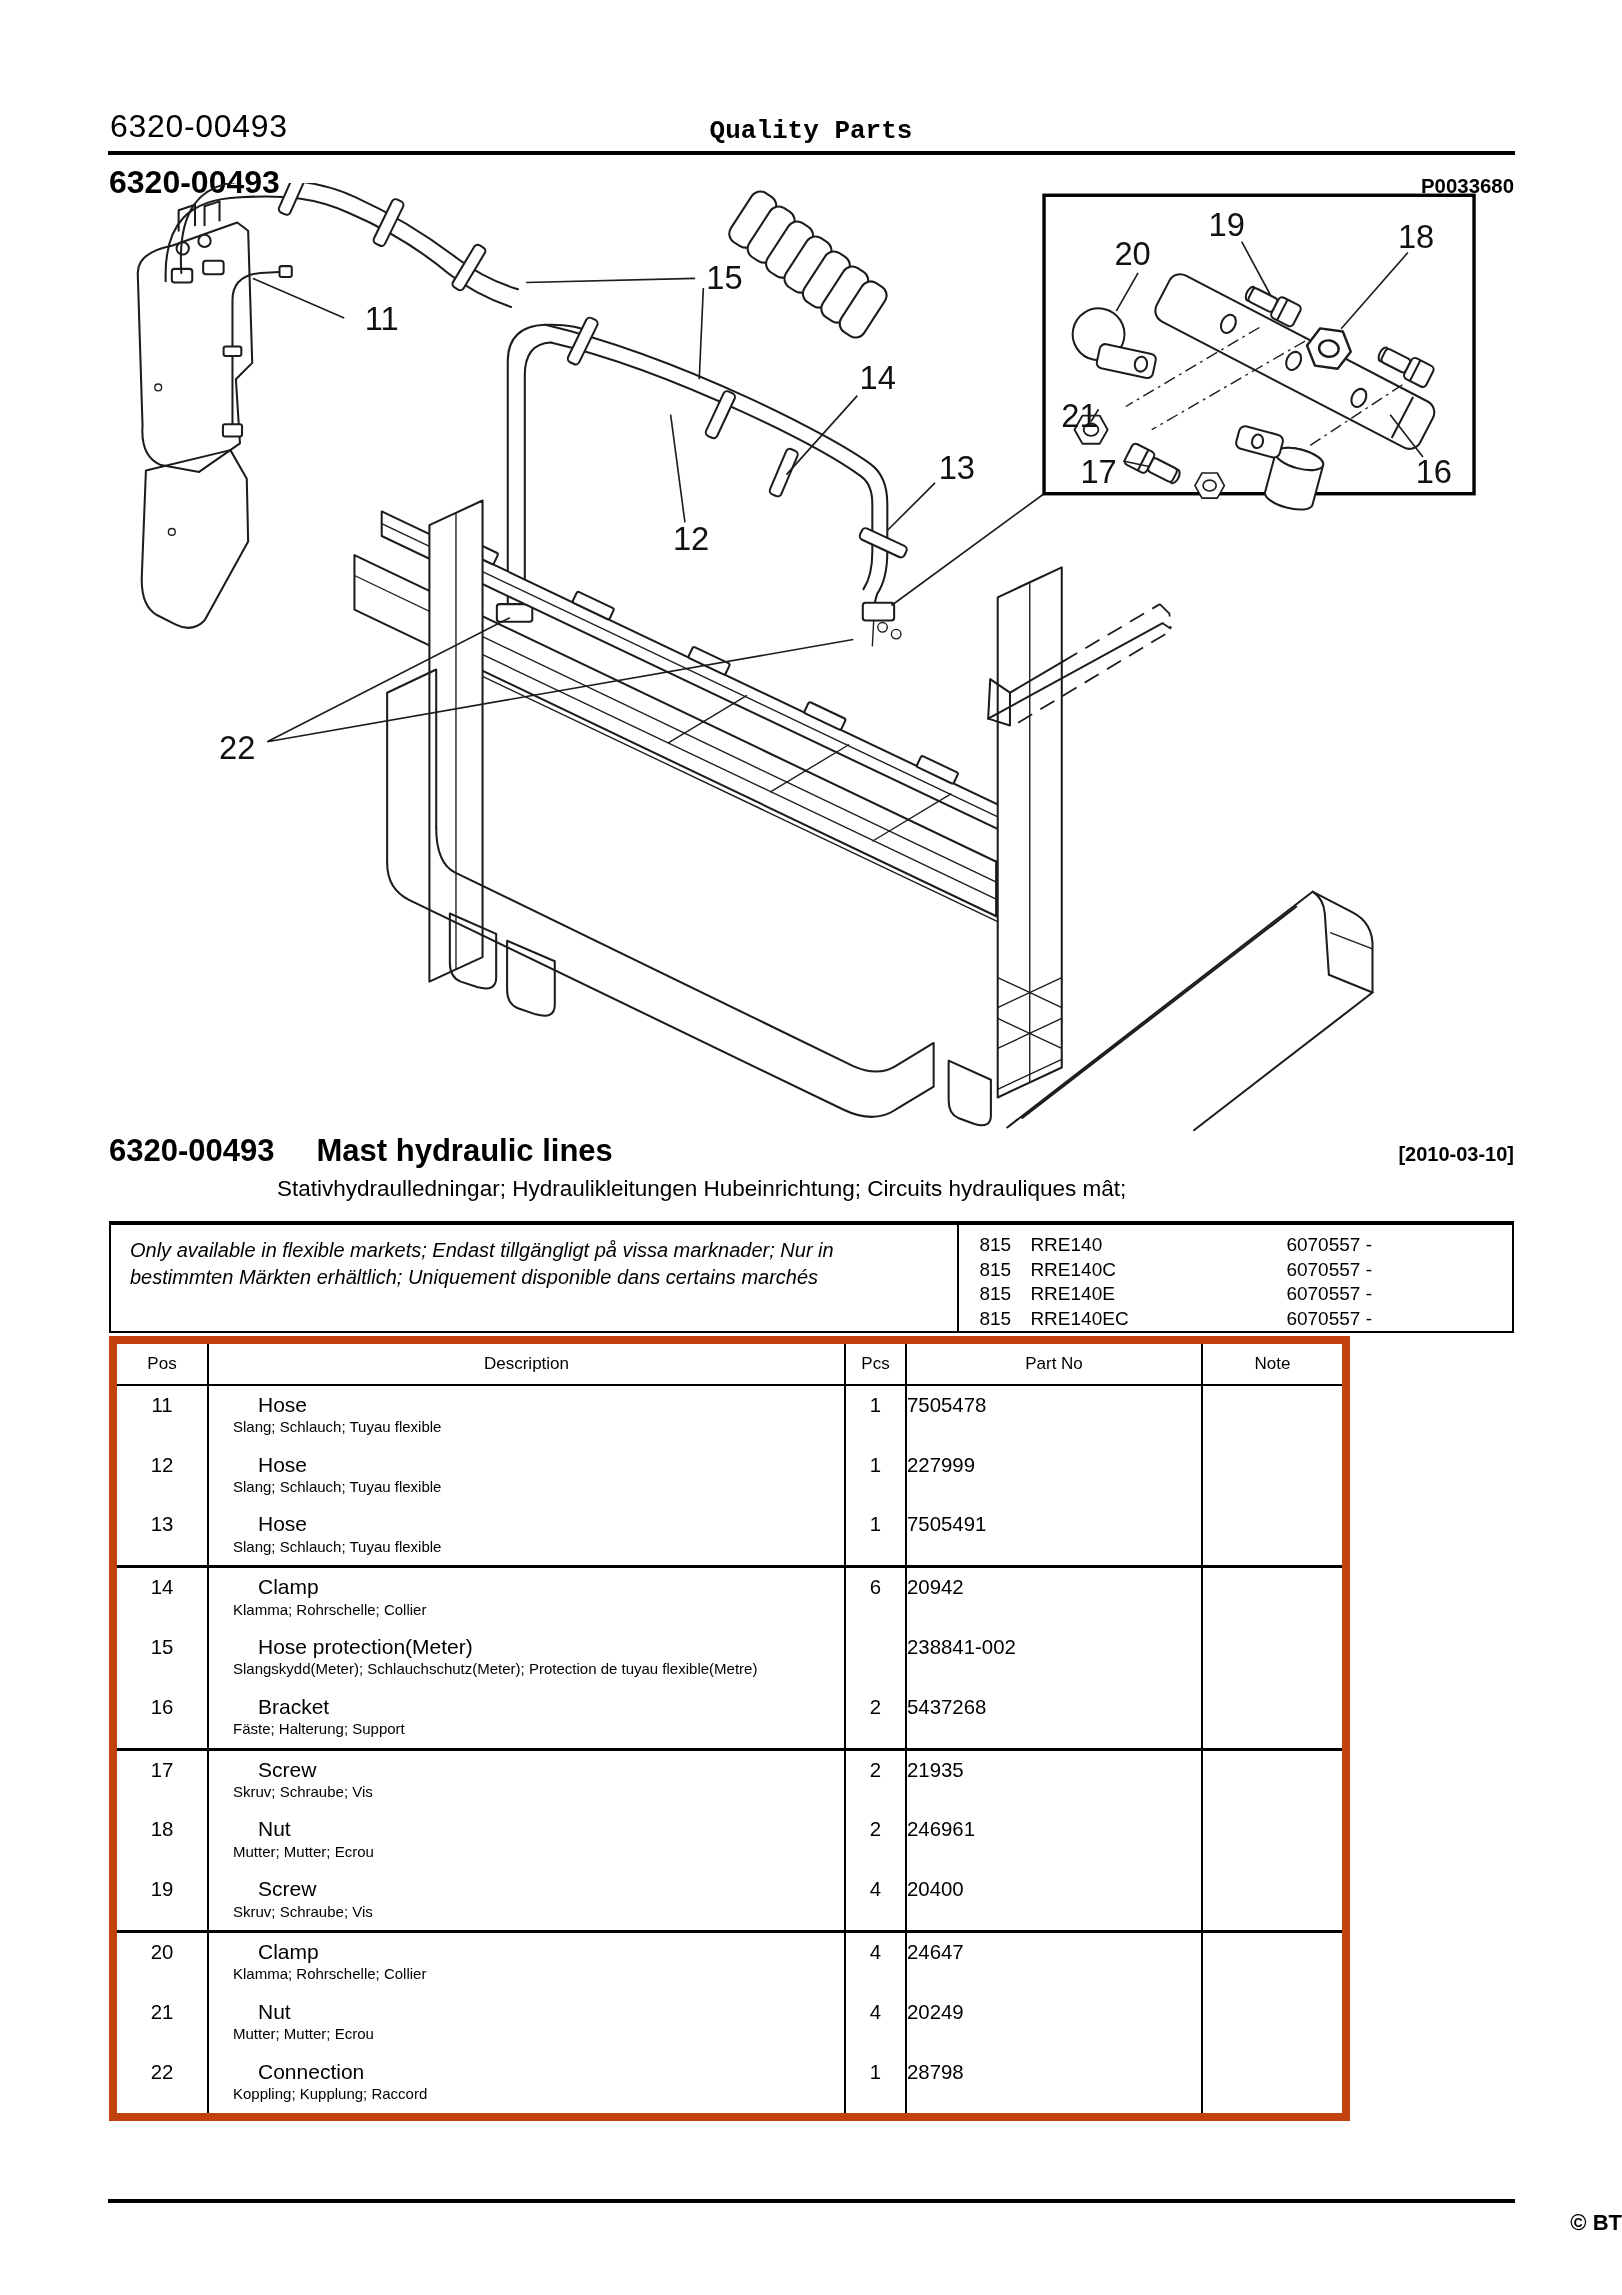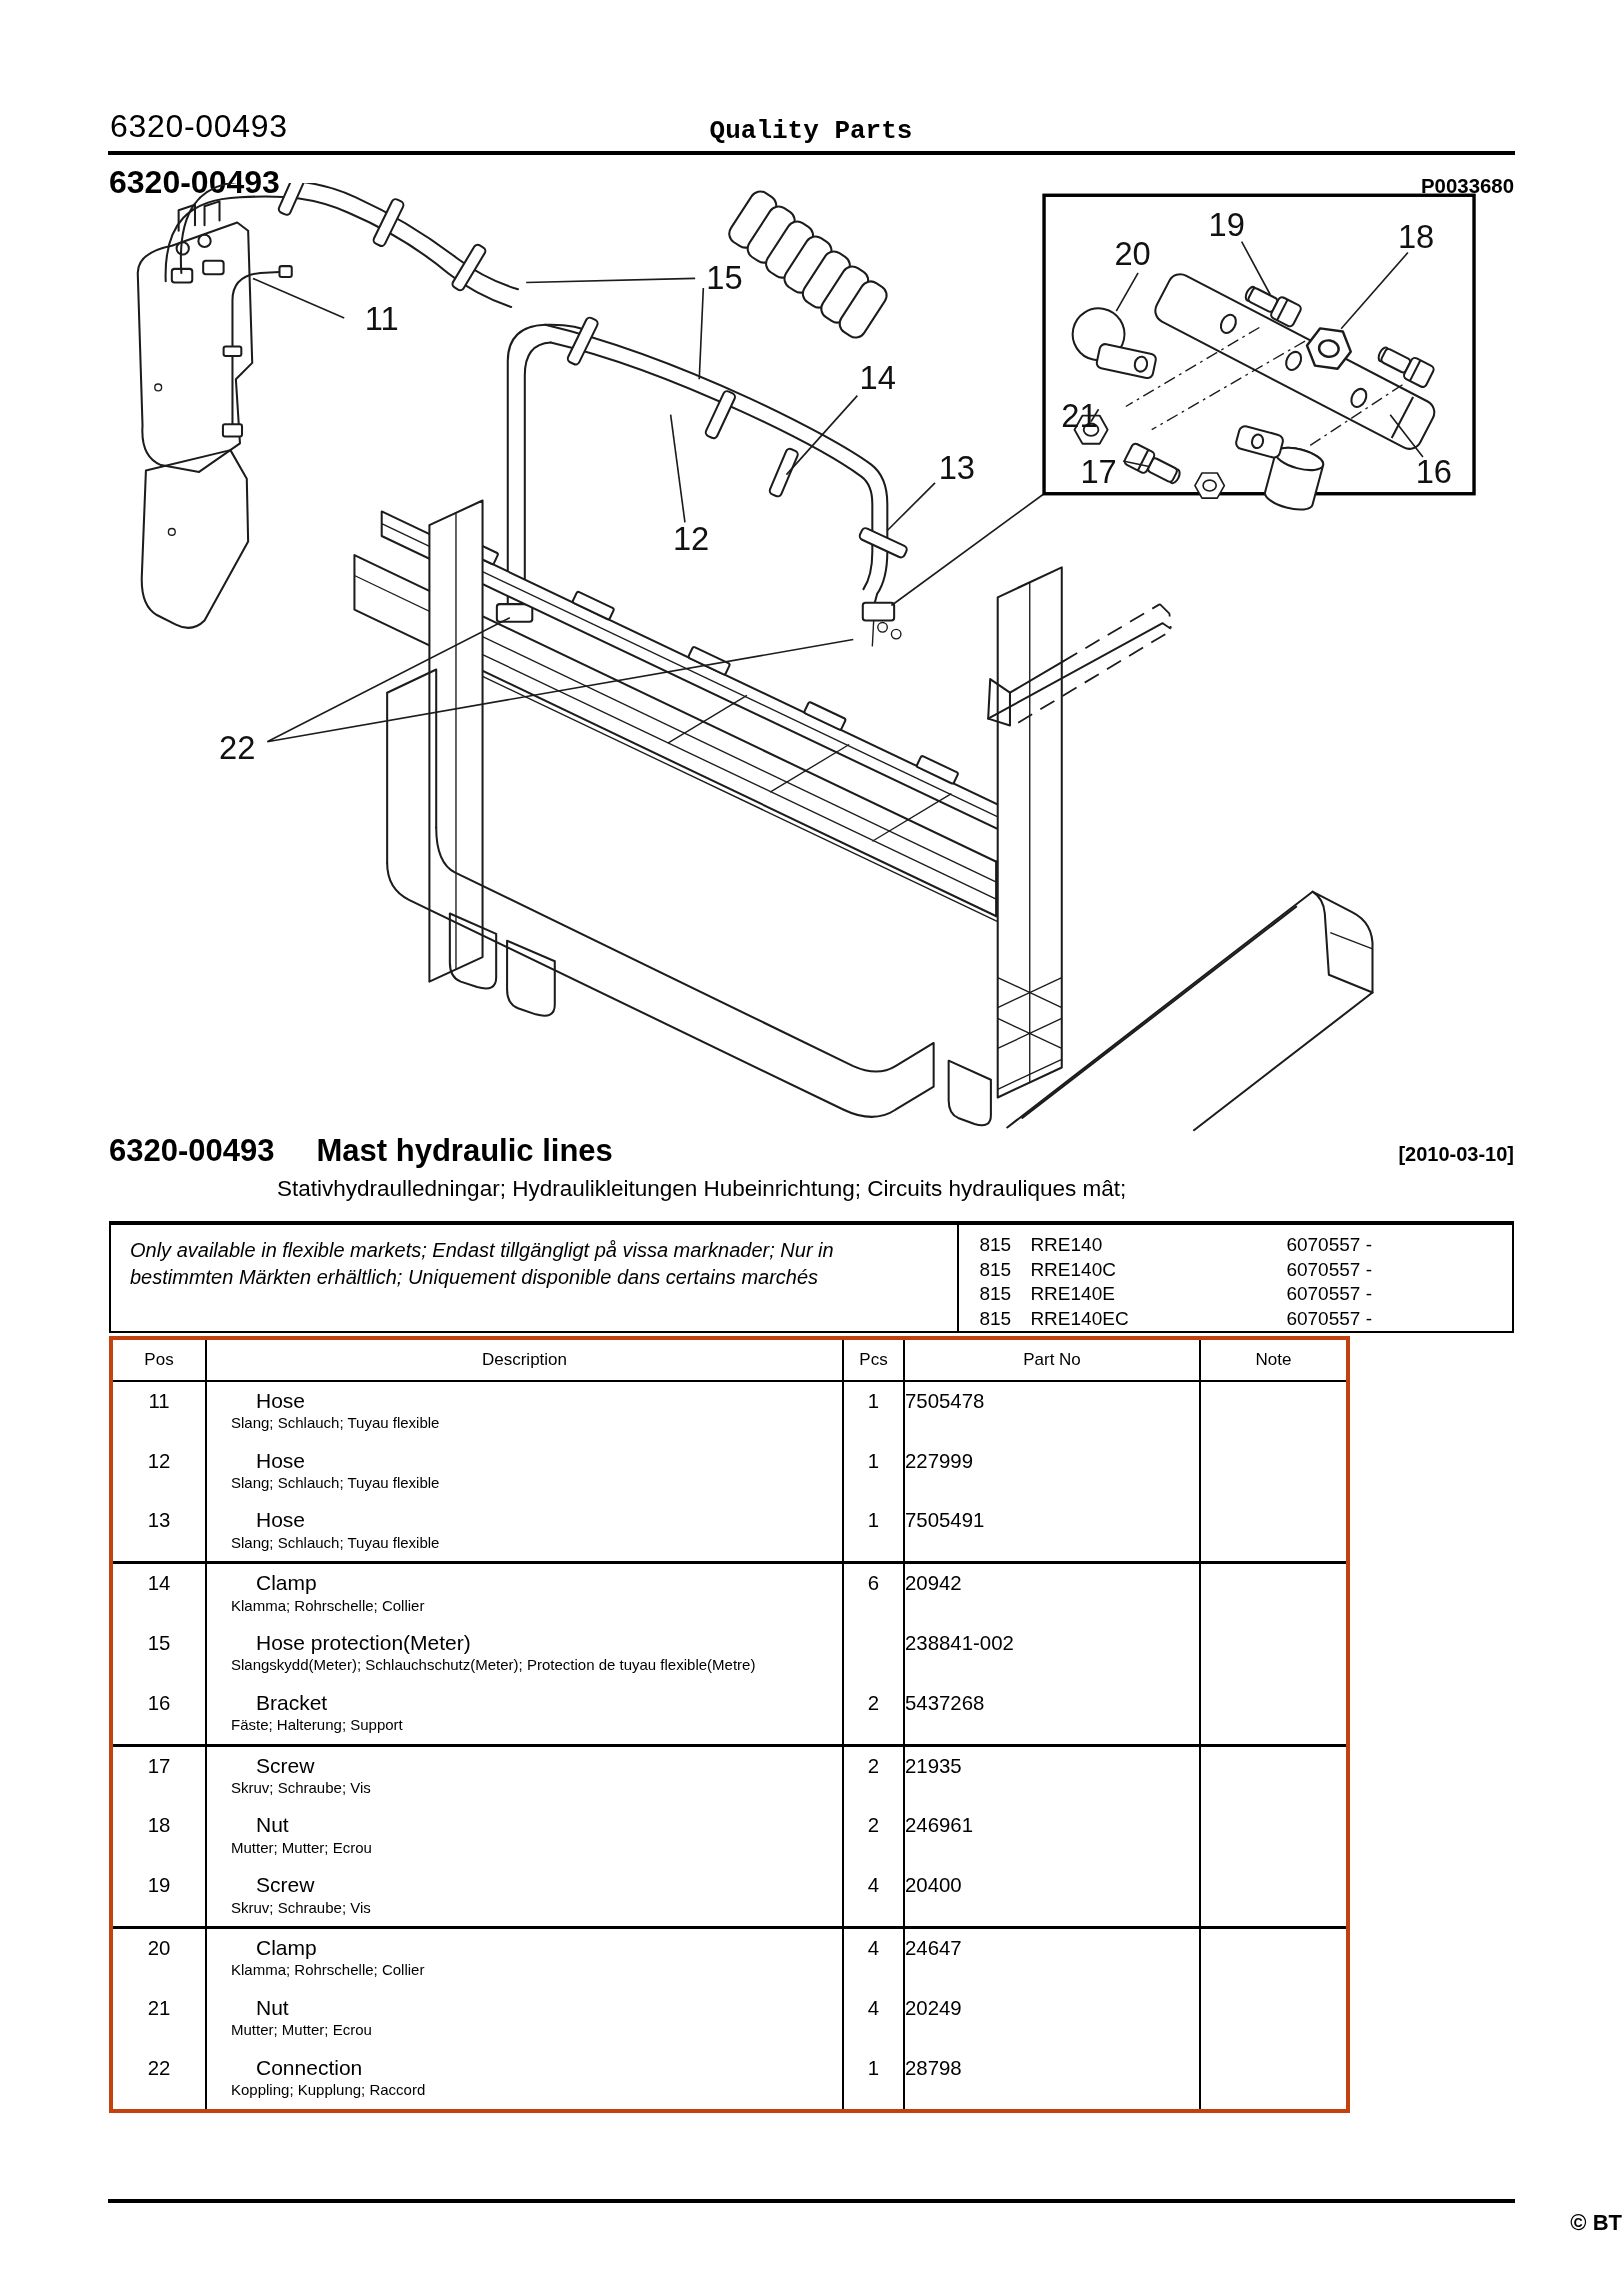--- a/index.html
+++ b/index.html
@@ -32,21 +32,21 @@
   .market{position:absolute;left:109px;top:1221px;width:1405px;height:112px;border:2px solid #000;border-top-width:4.8px;
           box-sizing:border-box;display:flex;}
   .market-left{width:848px;box-sizing:border-box;border-right:2px solid #000;
                padding:12.3px 82px 0 19px;font-style:italic;font-size:20px;line-height:26.6px;}
   .market-right{flex:1;padding:8.2px 0 0 20.4px;font-size:19px;}
   .model-row{display:flex;line-height:24.5px;}
   .model-series{width:51px;}
   .model-name{width:256px;}
   
   table.parts{position:absolute;left:109px;top:1336px;width:1241px;border-collapse:collapse;table-layout:fixed;
-              border:4px solid #c2410c;font-family:"Liberation Sans",sans-serif;}
+              border:8px solid #c2410c;font-family:"Liberation Sans",sans-serif;}
   table.parts th{font-weight:normal;font-size:17px;height:38px;border-bottom:2.7px solid #000;}
   table.parts th+th, table.parts td+td{border-left:2px solid #000;}
   table.parts td{vertical-align:top;padding:6.8px 0 9.5px;}
   tr.group td{border-top:3.4px solid #000;}
   .c-pos{text-align:center;font-size:20.4px;line-height:24.5px;}
   .c-desc .main{font-size:21px;line-height:24.5px;padding-left:49px;}
   .c-desc .sub{font-size:15px;line-height:19px;padding-left:24px;max-width:559px;}
   .c-pcs{text-align:center;font-size:20.4px;line-height:24.5px;}
   .c-part{font-size:20.4px;line-height:24.5px;padding-left:19px;}
   

